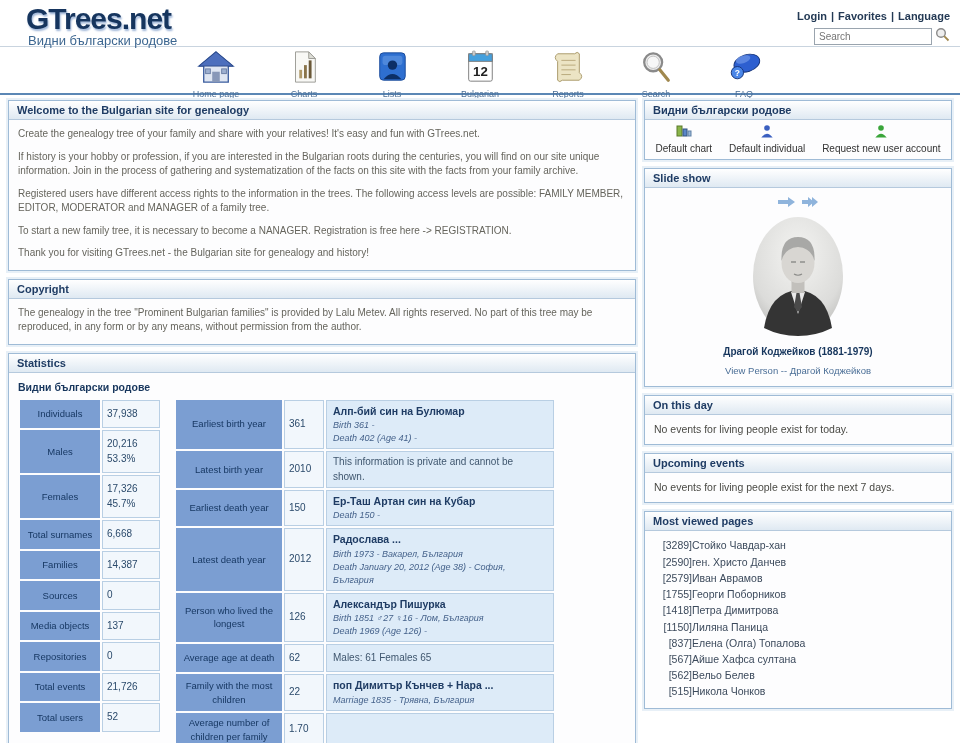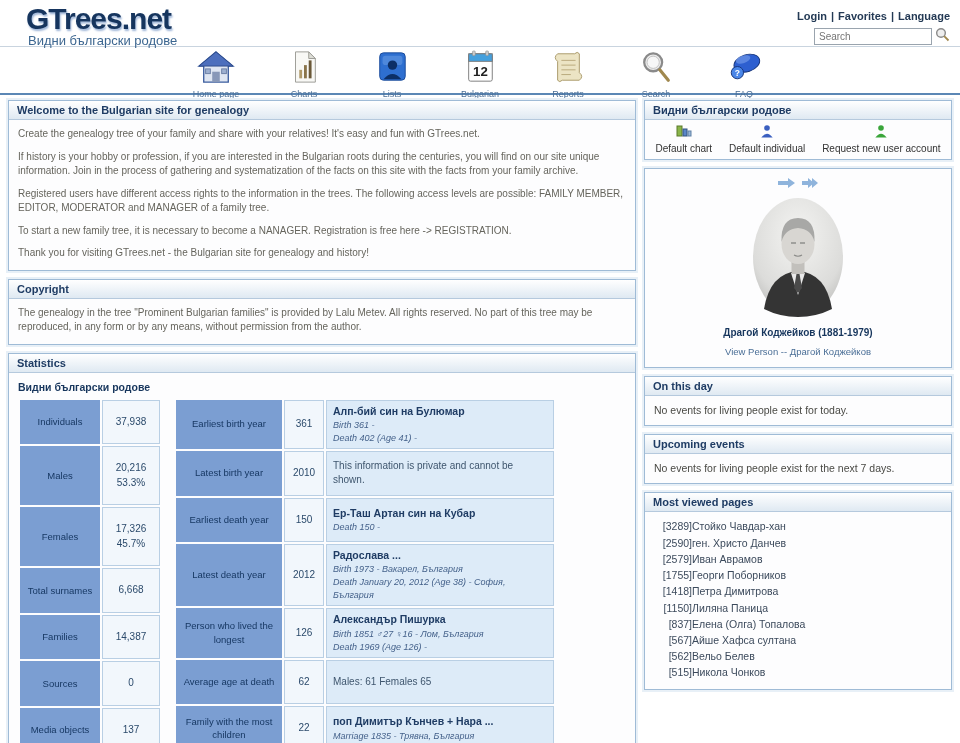--- a/index.html
+++ b/index.html
@@ -35,22 +35,22 @@
   .bb { padding:7px 9px; font-size:10px; line-height:1.45; color:#66655d; }
   .bb p { margin-bottom:8px; }
   .bb p:last-child { margin-bottom:2px; }
 
   
   .treename { font-size:10.5px; font-weight:bold; color:#17365d; margin-bottom:3px; }
   .statsrow { display:flex; align-items:flex-start; gap:12px; }
   table.st { border-collapse:separate; border-spacing:2px; }
   td.lab { background:#7b9ed2; color:#173863; font-size:9.5px; text-align:center; vertical-align:middle;
            padding:3px 4px; }
-  td.val { background:#f2f7fc; border:1px solid #b9cfe4; color:#2b4a6b; font-size:10px; text-align:center;
-           vertical-align:middle; padding:14px 4px; }
+  td.val { background:#f2f7fc; border:1px solid #b9cfe4; color:#2b4a6b; font-size:10px; text-align:left;
+           vertical-align:middle; padding:6px 4px; }
   td.det { background:#ddebf8; border:1px solid #b9cfe4; vertical-align:middle; padding:3px 6px; }
   .t1 td.lab { width:80px; } .t1 td.val { width:58px; }
   .t2 td.lab { width:106px; } .t2 td.val { width:40px; } .t2 td.det { width:228px; }
   .dname { font-size:10.5px; font-weight:bold; color:#1f3c64; }
   .dline { font-size:9px; font-style:italic; color:#44618a; }
   .dplain { font-size:10px; color:#3f566e; }
 
   
   .treelinks { display:flex; justify-content:space-around; padding:4px 2px 5px;text-align:right; }
   .treelink { display:flex; flex-direction:column; align-items:center; cursor:pointer; }
@@ -346,20 +346,21 @@
           <span><svg width="16" height="14" viewBox="0 0 16 16">
                 <circle cx="8" cy="4.5" r="3.2" fill="#3aa53a"></circle>
                 <path d="M1.5 15.5 q6.5 -9 13 0 z" fill="#3aa53a"></path>
               </svg></span>
           <span class="tl">Request new user account</span>
         </div>
       </div>
     </div>
 
     <div class="block">
+      <div class="bh">Slide show</div>
       <div class="slidebody">
         <div class="slctrl">
           <svg width="44" height="12" viewBox="0 0 44 12">
               <path d="M2 4 h10 v-3 l7 5 -7 5 v-3 h-10 z" fill="#8fb4dc"></path>
               <path d="M26 4 h6 v-3 l6 5 -6 5 v-3 h-6 z" fill="#8fb4dc"></path>
               <path d="M36 1 l6 5 -6 5 z" fill="#8fb4dc"></path>
             </svg>
         </div>
         <span class="portrait">
           <svg width="92" height="120" viewBox="0 0 92 120">

